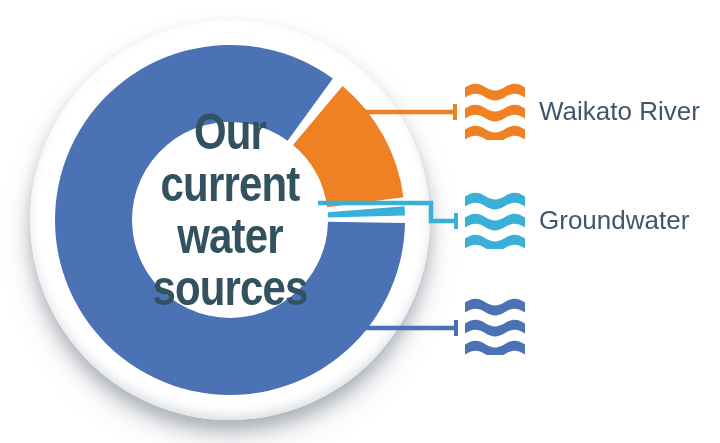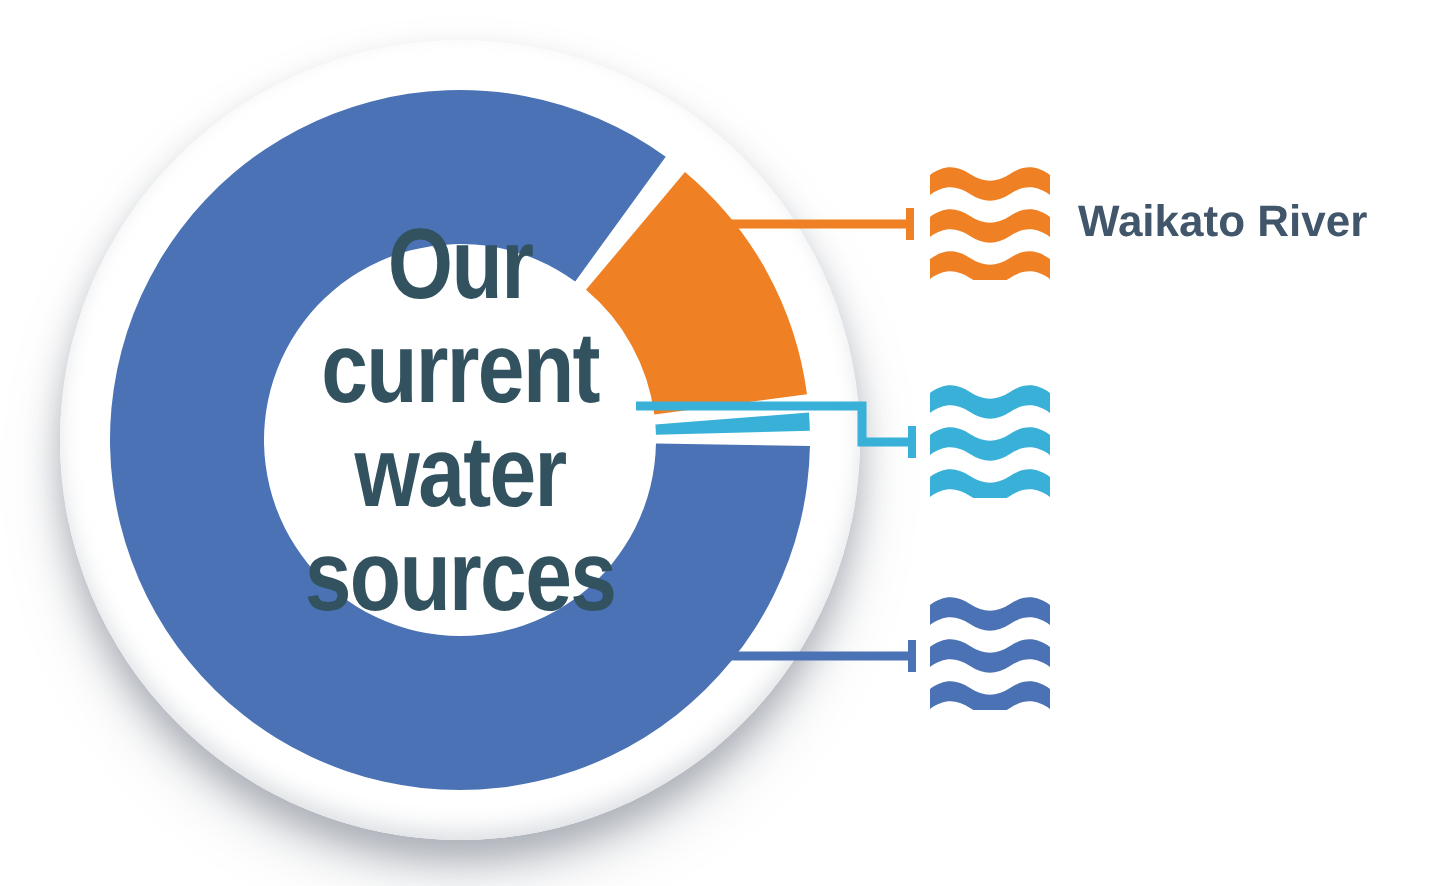--- a/index.html
+++ b/index.html
@@ -22,21 +22,21 @@
     text-align:center;
     transform:scaleX(0.84);transform-origin:50% 0;
     font-weight:bold;font-size:50px;line-height:52px;letter-spacing:-1px;
   }
   .center-title div{white-space:nowrap;}
   .legend-row{
     position:absolute;left:465px;display:flex;align-items:center;
   }
   .legend-row .wave-icon{width:60px;height:59px;display:block;flex:0 0 auto;}
   .legend-row .legend-label{
-    margin-left:14px;font-size:22px;line-height:1;white-space:nowrap;font-weight:bold;
+    margin-left:14px;font-size:26px;line-height:1;white-space:nowrap;
   }
   .row-1{top:81px;}
   .row-2{top:190px;}
   .row-3{top:296px;}
 </style>
 </head>
 <body>
 
 <svg width="0" height="0" style="position:absolute" aria-hidden="true">
   <defs>
@@ -74,20 +74,21 @@
   </svg>
   <span class="legend-label" style="color: rgb(65, 86, 106);">Waikato River</span>
 </div>
 
 <div class="legend-row row-2">
   <svg class="wave-icon" viewBox="0 0 60 59" style="color: rgb(56, 176, 216);">
     <use href="#waveband" fill="currentColor"></use>
     <use href="#waveband" y="21" fill="currentColor"></use>
     <use href="#waveband" y="42" fill="currentColor"></use>
   </svg>
+  <span class="legend-label" style="color: rgb(65, 86, 106);">Groundwater</span>
 </div>
 
 <div class="legend-row row-3">
   <svg class="wave-icon" viewBox="0 0 60 59" style="color: rgb(74, 114, 180);">
     <use href="#waveband" fill="currentColor"></use>
     <use href="#waveband" y="21" fill="currentColor"></use>
     <use href="#waveband" y="42" fill="currentColor"></use>
   </svg>
 </div>
 

